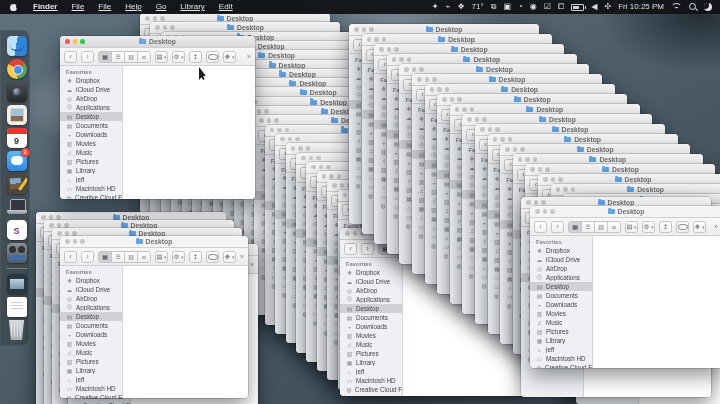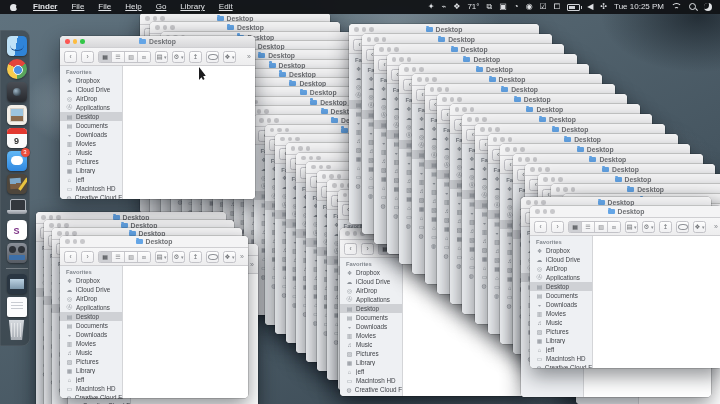--- a/index.html
+++ b/index.html
@@ -132,21 +132,21 @@
       <span class="sitem">71°</span>
       <span class="sitem">⧉</span>
       <span class="sitem">▣</span>
       <span class="sitem">◔</span>
       <span class="sitem">◉</span>
       <span class="sitem">☑</span>
       <span class="sitem">⧠</span>
       <span class="sitem ic-battery"></span>
       <span class="sitem">◀</span>
       <span class="sitem">✣</span>
-      <span class="sitem">Tue 10:25 PM</span>
+      <span class="sitem">Fri 10:25 PM</span>
       <span class="sitem ic-wifi"></span>
       <span class="sitem ic-search"></span>
       <span class="sitem ic-moon"></span>
     </span>
 </div>
 
 <div id="desktop">
     <div class="fwin bg" style="left: 140px; top: 13px; width: 190px; height: 200px;">
     <div class="tbar">
       <span class="lights">

